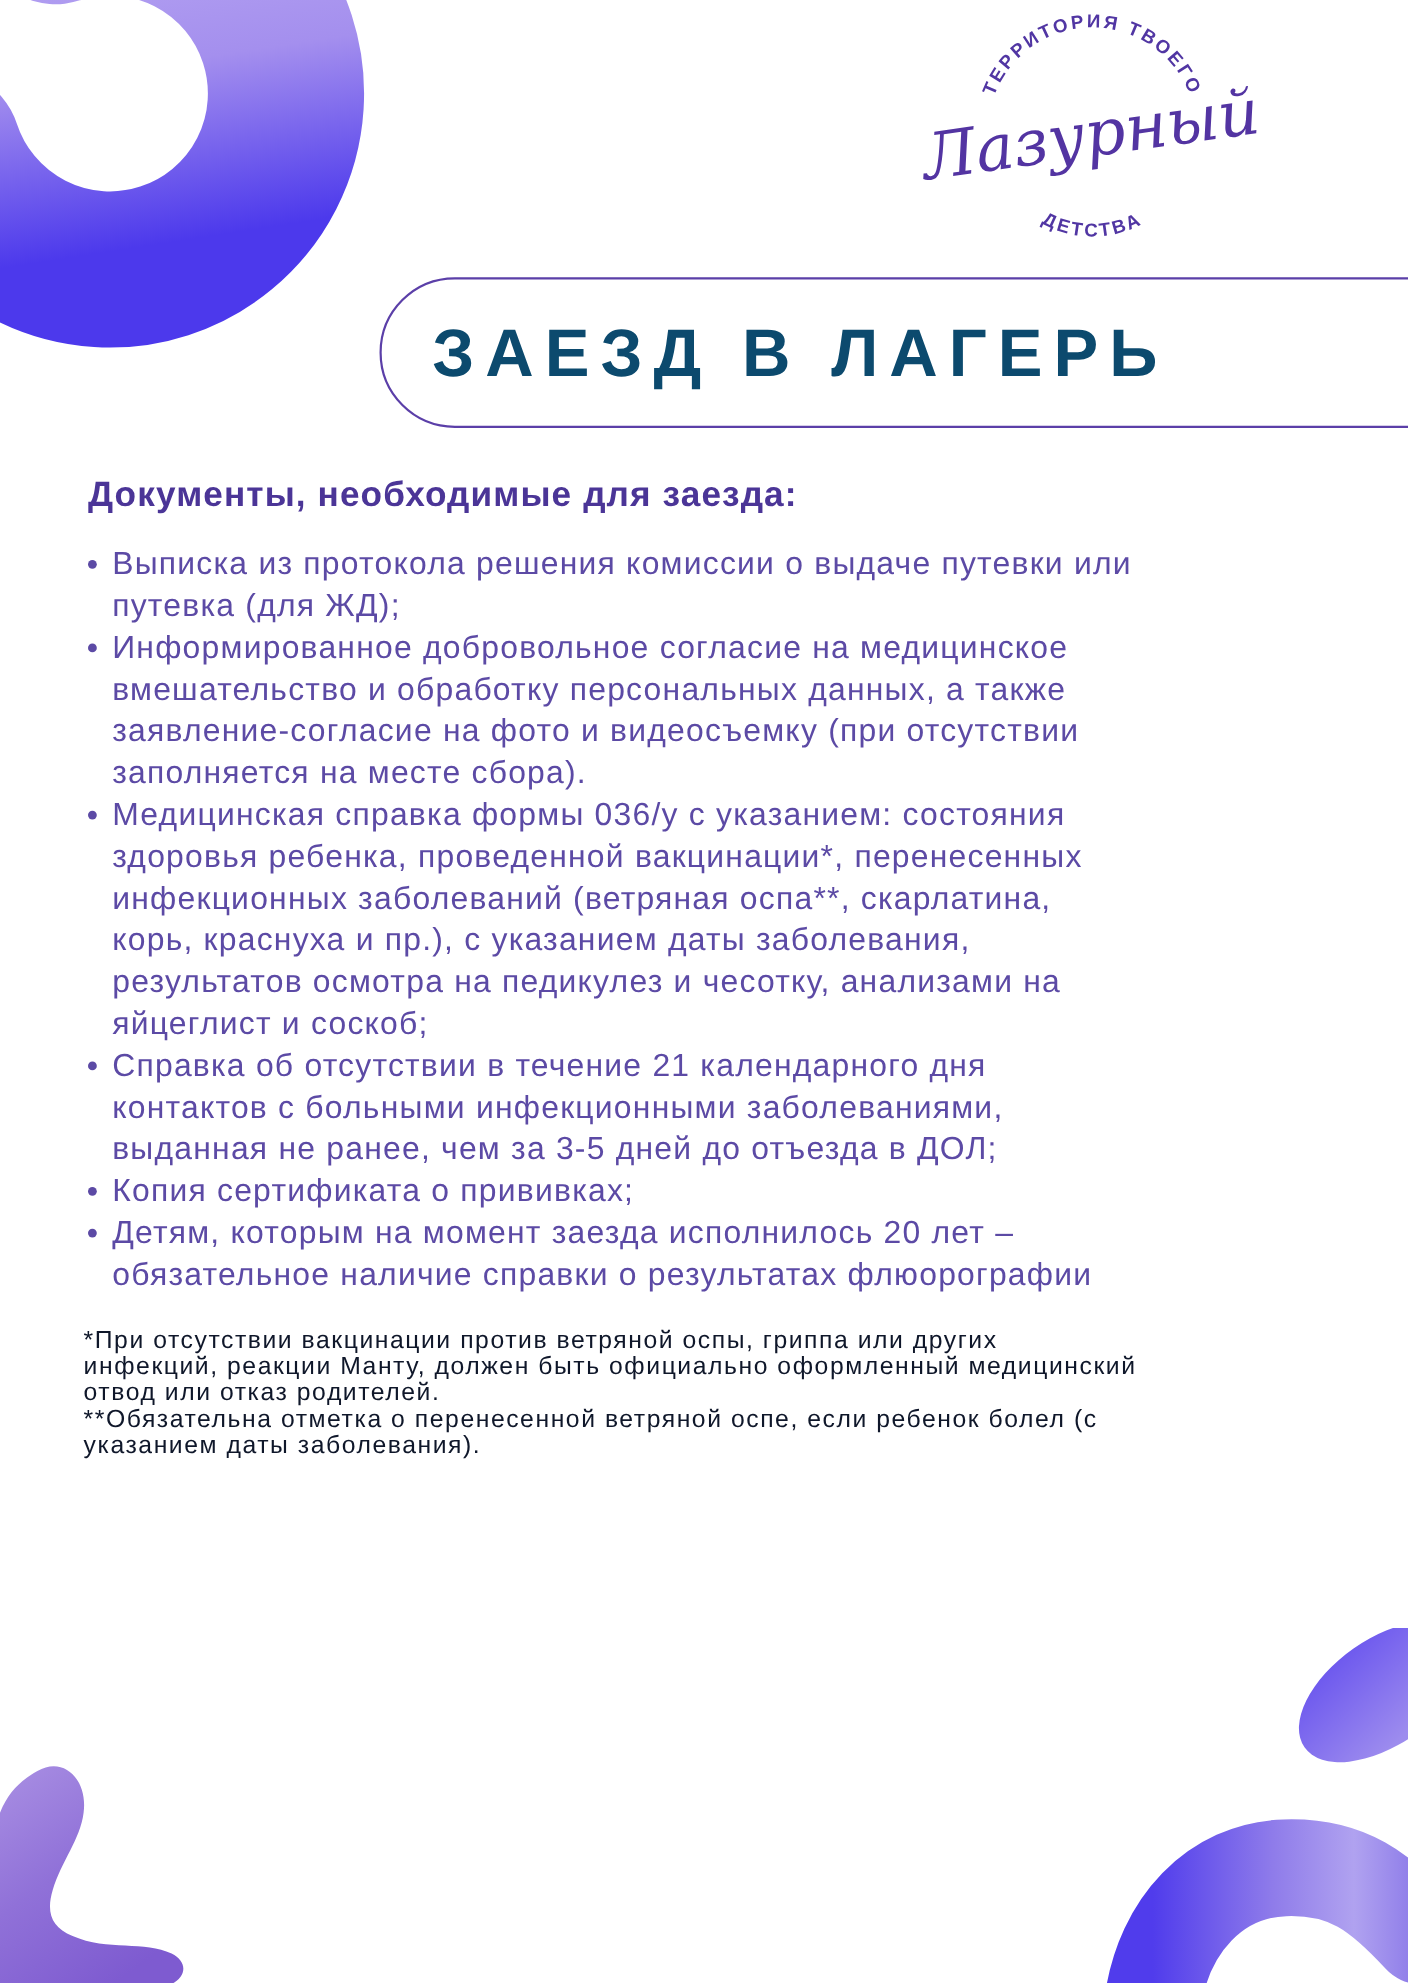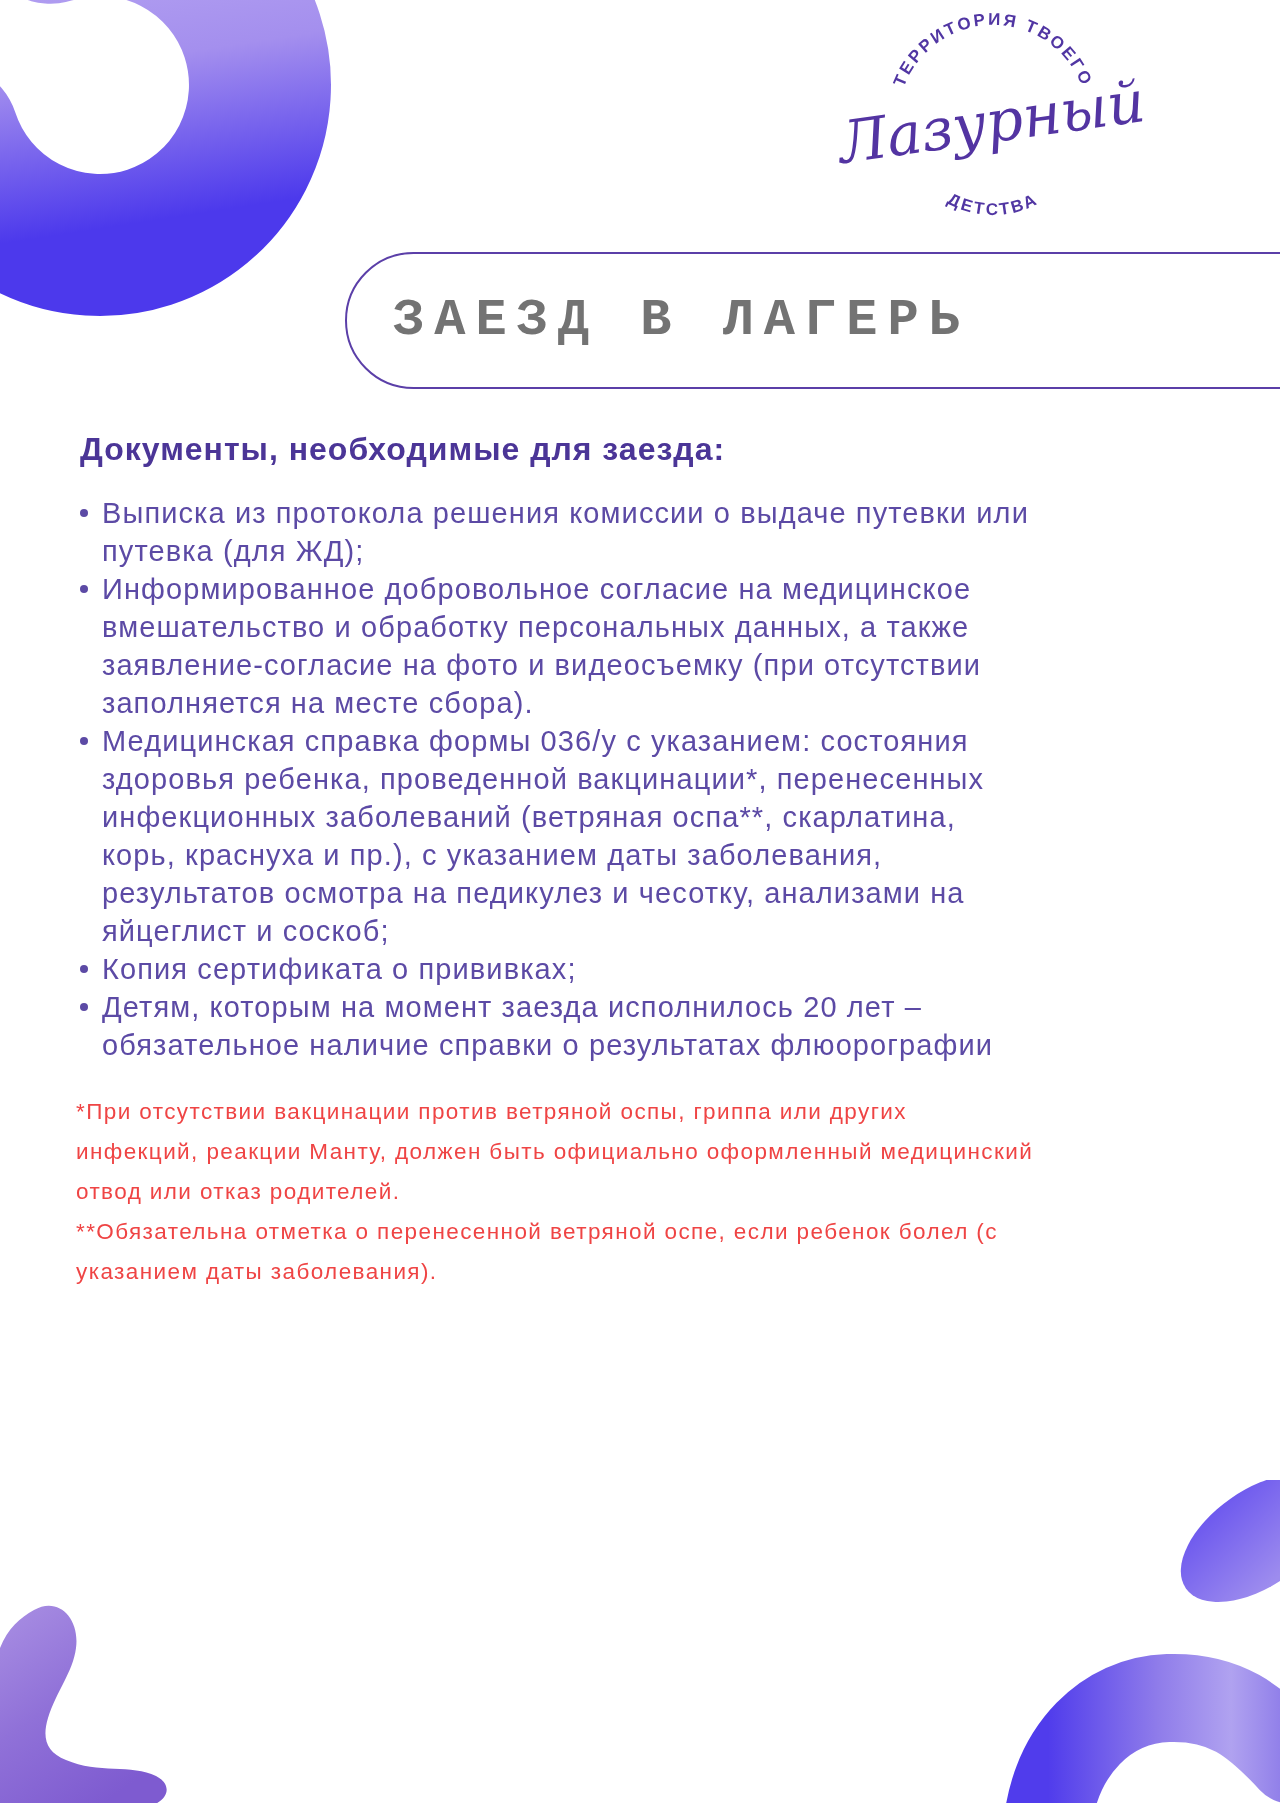--- a/index.html
+++ b/index.html
@@ -29,25 +29,24 @@
     width:1010px;height:137px;
     border:2.5px solid #5b3fa8;
     border-radius:70px;
     box-sizing:border-box;
     display:flex;align-items:center;
     background:#ffffff;
     z-index:2;
   }
   .title-box h1{
     margin:0;padding-left:46px;
-    font-size:52px;font-weight:700;
+    font-size:61px;font-weight:700;
     letter-spacing:10px;
-    color:#737373;
+    color:#0c4a6e;
     white-space:nowrap;
-    font-family:Liberation Mono, monospace;
   }
   
   .content{
     position:absolute;left:76px;top:428px;width:960px;
     z-index:2;
   }
   .content h2{
     margin:0 0 24px 4px;
     font-size:32px;line-height:42px;
     font-weight:700;letter-spacing:1px;
@@ -66,23 +65,23 @@
     max-width:930px;
   }
   ul.doc-list li::before{
     content:"";
     position:absolute;left:4px;top:15px;
     width:8px;height:8px;border-radius:50%;
     background:#5c4aa5;
   }
   .footnotes{
     margin-top:28px;
-    font-size:22.5px;line-height:40px;
+    font-size:22.5px;line-height:24px;
     letter-spacing:1.4px;
-    color:#ef4444;
+    color:#0f172a;
     max-width:980px;
   }
   .footnotes p{margin:0;}
 </style>
 </head>
 <body>
 
 <svg class="deco" id="torus" width="340" height="320" viewBox="0 0 340 320" style="left:0;top:0;">
   <defs>
     <linearGradient id="gradTorus" x1="0" y1="0" x2="0.15" y2="1">
@@ -152,20 +151,21 @@
 <div class="content">
 
   <h2>Документы, необходимые для заезда:</h2>
   <ul class="doc-list">
     <li>Выписка из протокола решения комиссии о выдаче путевки или путевка (для ЖД);</li>
     <li>Информированное добровольное согласие на медицинское вмешательство и обработку персональных данных, а также заявление-согласие на фото и видеосъемку (при отсутствии заполняется на месте сбора).</li>
   </ul>
 
   <ul class="doc-list">
     <li>Медицинская справка формы 036/у с указанием: состояния здоровья ребенка, проведенной вакцинации*, перенесенных инфекционных заболеваний (ветряная оспа**, скарлатина, корь, краснуха и пр.), с указанием даты заболевания, результатов осмотра на педикулез и чесотку, анализами на яйцеглист и соскоб;</li>
+    <li>Справка об отсутствии в течение 21 календарного дня контактов с больными инфекционными заболеваниями, выданная не ранее, чем за 3-5 дней до отъезда в ДОЛ;</li>
     <li>Копия сертификата о прививках;</li>
     <li>Детям, которым на момент заезда исполнилось 20 лет – обязательное наличие справки о результатах флюорографии</li>
   </ul>
 
   <div class="footnotes">
     <p>*При отсутствии вакцинации против ветряной оспы, гриппа или других инфекций, реакции Манту, должен быть официально оформленный медицинский отвод или отказ родителей.</p>
     <p>**Обязательна отметка о перенесенной ветряной оспе, если ребенок болел (с указанием даты заболевания).</p>
   </div>
 
 </div>

